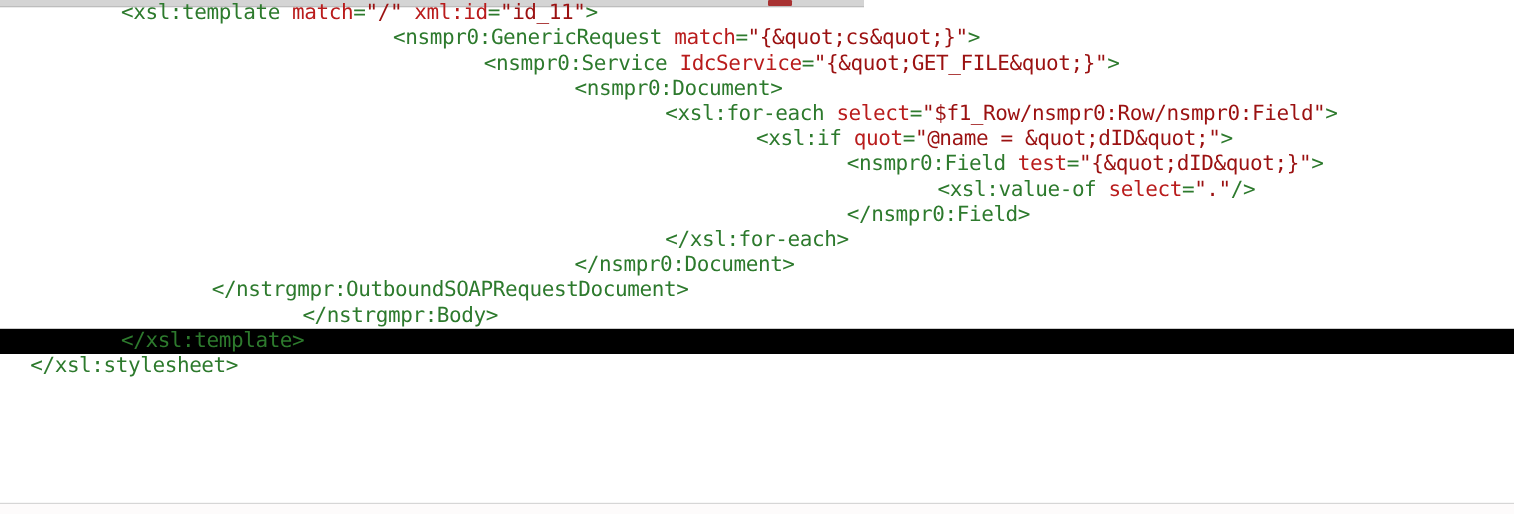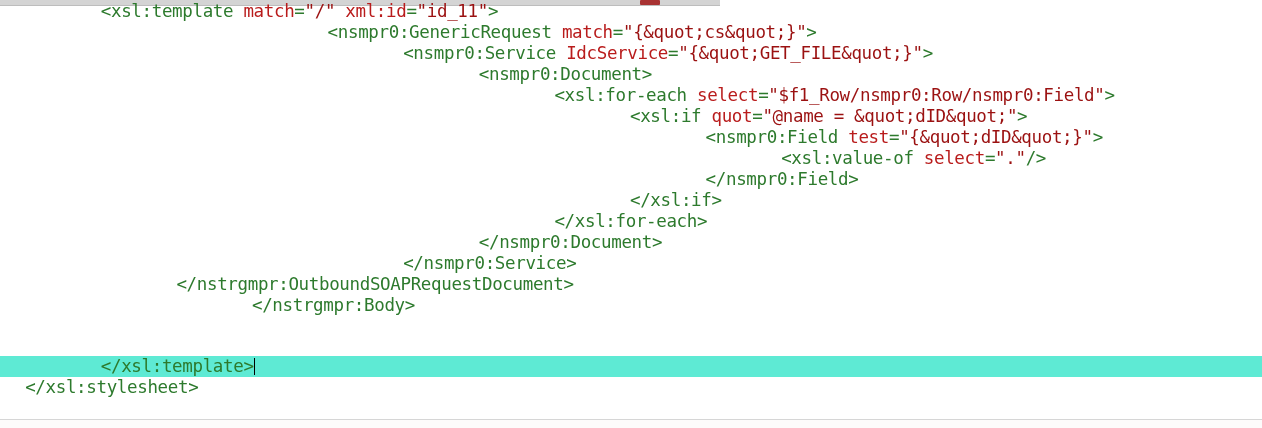--- a/index.html
+++ b/index.html
@@ -54,22 +54,21 @@
   .code-line {
     position: relative;
     height: 21px;
     line-height: 21px;
     white-space: pre;
     font-family: "DejaVu Sans Mono", "Liberation Mono", monospace;
     font-size: 17.5px;
     letter-spacing: -0.35px;
   }
   .code-line.current {
-    background: #5eead4;
-    margin-top: 40px;
+    background: #000000;
   }
   .code-line .indent { display: inline; }
 
   .tok-tag    { color: #2d7a2d; }
   .tok-attr   { color: #b91c1c; }
   .tok-eq     { color: #2d7a2d; }
   .tok-val    { color: #9b1111; }
   .tok-plain  { color: #2d7a2d; }
 
   
@@ -111,24 +110,22 @@
   <div id="code-area">
       <div class="code-line"><span class="indent" style="display: inline-block; width: 100.8px;"></span><span class="tok-tag">&lt;xsl:template </span><span class="tok-attr">match</span><span class="tok-eq">=</span><span class="tok-val">"/"</span><span class="tok-plain"> </span><span class="tok-attr">xml:id</span><span class="tok-eq">=</span><span class="tok-val">"id_11"</span><span class="tok-tag">&gt;</span></div>
       <div class="code-line"><span class="indent" style="display: inline-block; width: 327.6px;"></span><span class="tok-tag">&lt;nsmpr0:GenericRequest </span><span class="tok-attr">match</span><span class="tok-eq">=</span><span class="tok-val">"{&amp;quot;cs&amp;quot;}"</span><span class="tok-tag">&gt;</span></div>
       <div class="code-line"><span class="indent" style="display: inline-block; width: 403.2px;"></span><span class="tok-tag">&lt;nsmpr0:Service </span><span class="tok-attr">IdcService</span><span class="tok-eq">=</span><span class="tok-val">"{&amp;quot;GET_FILE&amp;quot;}"</span><span class="tok-tag">&gt;</span></div>
       <div class="code-line"><span class="indent" style="display: inline-block; width: 478.8px;"></span><span class="tok-tag">&lt;nsmpr0:Document&gt;</span></div>
       <div class="code-line"><span class="indent" style="display: inline-block; width: 554.4px;"></span><span class="tok-tag">&lt;xsl:for-each </span><span class="tok-attr">select</span><span class="tok-eq">=</span><span class="tok-val">"$f1_Row/nsmpr0:Row/nsmpr0:Field"</span><span class="tok-tag">&gt;</span></div>
       <div class="code-line"><span class="indent" style="display: inline-block; width: 630px;"></span><span class="tok-tag">&lt;xsl:if </span><span class="tok-attr">quot</span><span class="tok-eq">=</span><span class="tok-val">"@name = &amp;quot;dID&amp;quot;"</span><span class="tok-tag">&gt;</span></div>
       <div class="code-line"><span class="indent" style="display: inline-block; width: 705.6px;"></span><span class="tok-tag">&lt;nsmpr0:Field </span><span class="tok-attr">test</span><span class="tok-eq">=</span><span class="tok-val">"{&amp;quot;dID&amp;quot;}"</span><span class="tok-tag">&gt;</span></div>
       <div class="code-line"><span class="indent" style="display: inline-block; width: 781.2px;"></span><span class="tok-tag">&lt;xsl:value-of </span><span class="tok-attr">select</span><span class="tok-eq">=</span><span class="tok-val">"."</span><span class="tok-tag">/&gt;</span></div>
       <div class="code-line"><span class="indent" style="display: inline-block; width: 705.6px;"></span><span class="tok-tag">&lt;/nsmpr0:Field&gt;</span></div>
-      <div class="code-line"><span class="indent" style="display: inline-block; width: 630px;"></span><span class="tok-tag">&lt;/xsl:if&gt;</span></div>
       <div class="code-line"><span class="indent" style="display: inline-block; width: 554.4px;"></span><span class="tok-tag">&lt;/xsl:for-each&gt;</span></div>
       <div class="code-line"><span class="indent" style="display: inline-block; width: 478.8px;"></span><span class="tok-tag">&lt;/nsmpr0:Document&gt;</span></div>
-      <div class="code-line"><span class="indent" style="display: inline-block; width: 403.2px;"></span><span class="tok-tag">&lt;/nsmpr0:Service&gt;</span></div>
       <div class="code-line"><span class="indent" style="display: inline-block; width: 176.4px;"></span><span class="tok-tag">&lt;/nstrgmpr:OutboundSOAPRequestDocument&gt;</span></div>
       <div class="code-line"><span class="indent" style="display: inline-block; width: 252px;"></span><span class="tok-tag">&lt;/nstrgmpr:Body&gt;</span></div>
       <div class="code-line current"><span class="indent" style="display: inline-block; width: 100.8px;"></span><span class="tok-tag">&lt;/xsl:template&gt;</span><span class="caret"></span></div>
       <div class="code-line"><span class="indent" style="display: inline-block; width: 25.2px;"></span><span class="tok-tag">&lt;/xsl:stylesheet&gt;</span></div>
     </div>
 
   <div id="bottom-rule"></div>
   <div id="below-strip"></div>
 </div>
 

